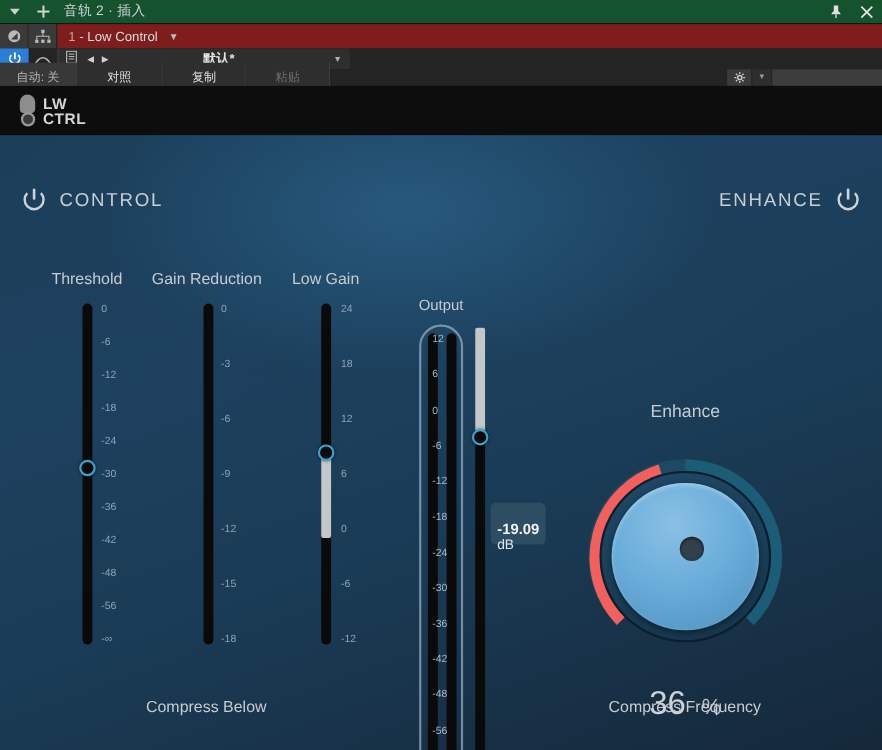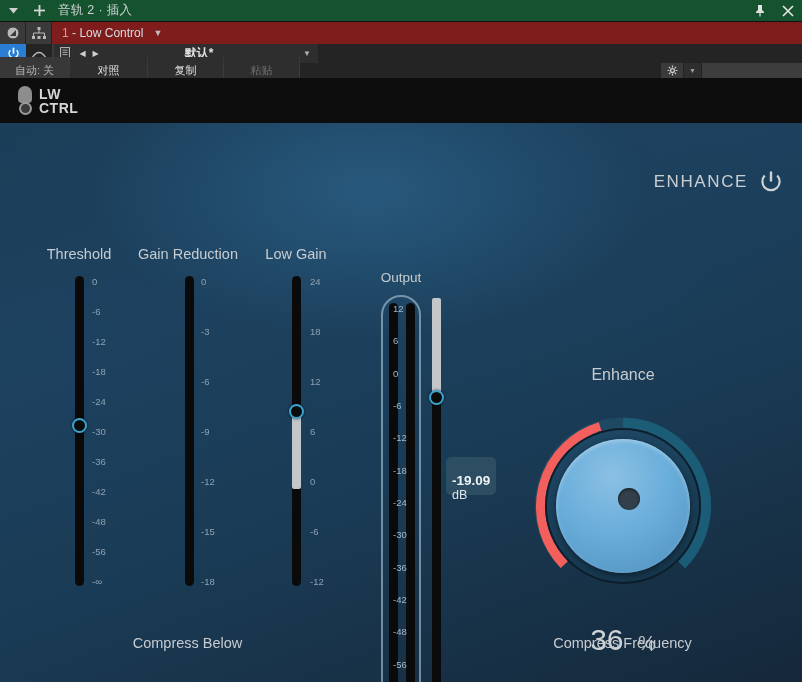--- a/index.html
+++ b/index.html
@@ -316,20 +316,29 @@
     <div class="bsa-logo">
       <span class="bsa-txt">BS</span>
       <svg width="26" height="24" viewBox="0 0 26 24" style="margin-left:-1px">
         <rect x="3" y="2" width="20" height="3.2" fill="#b2603c"></rect>
         <polygon points="13,6 22,21 4,21" fill="#b2603c"></polygon>
       </svg>
     </div>
 
     <div class="plug-body">
 
+      <div class="sect" style="left:18px; top:46px;">
+        <div class="pwr-ico">
+          <svg width="26" height="26" viewBox="0 0 26 26">
+              <path d="M13 3.5v8" stroke="#cdd2d6" stroke-width="2.4" stroke-linecap="round"></path>
+              <path d="M6.8 6.6a8.6 8.6 0 1 0 12.4 0" stroke="#cdd2d6" stroke-width="2.2" fill="none"></path>
+            </svg>
+        </div>
+        <div class="lbl" style="margin-left:10px">CONTROL</div>
+      </div>
 
       <div class="sect" style="right:18px; top:46px;">
         <div class="lbl" style="margin-right:10px">ENHANCE</div>
         <div class="pwr-ico">
           <svg width="26" height="26" viewBox="0 0 26 26">
               <path d="M13 3.5v8" stroke="#cdd2d6" stroke-width="2.4" stroke-linecap="round"></path>
               <path d="M6.8 6.6a8.6 8.6 0 1 0 12.4 0" stroke="#cdd2d6" stroke-width="2.2" fill="none"></path>
             </svg>
         </div>
       </div>

